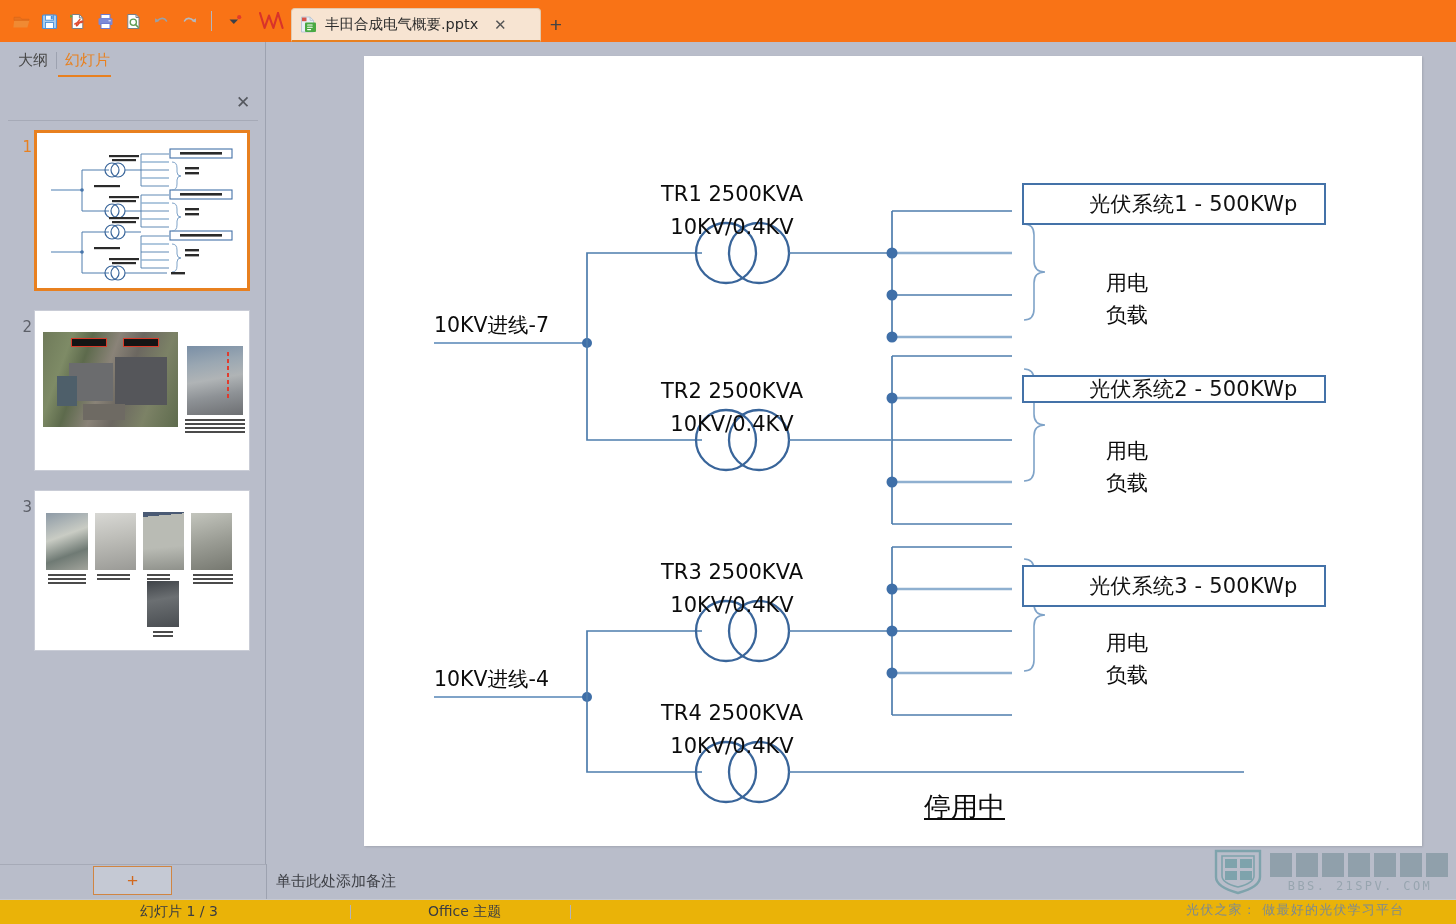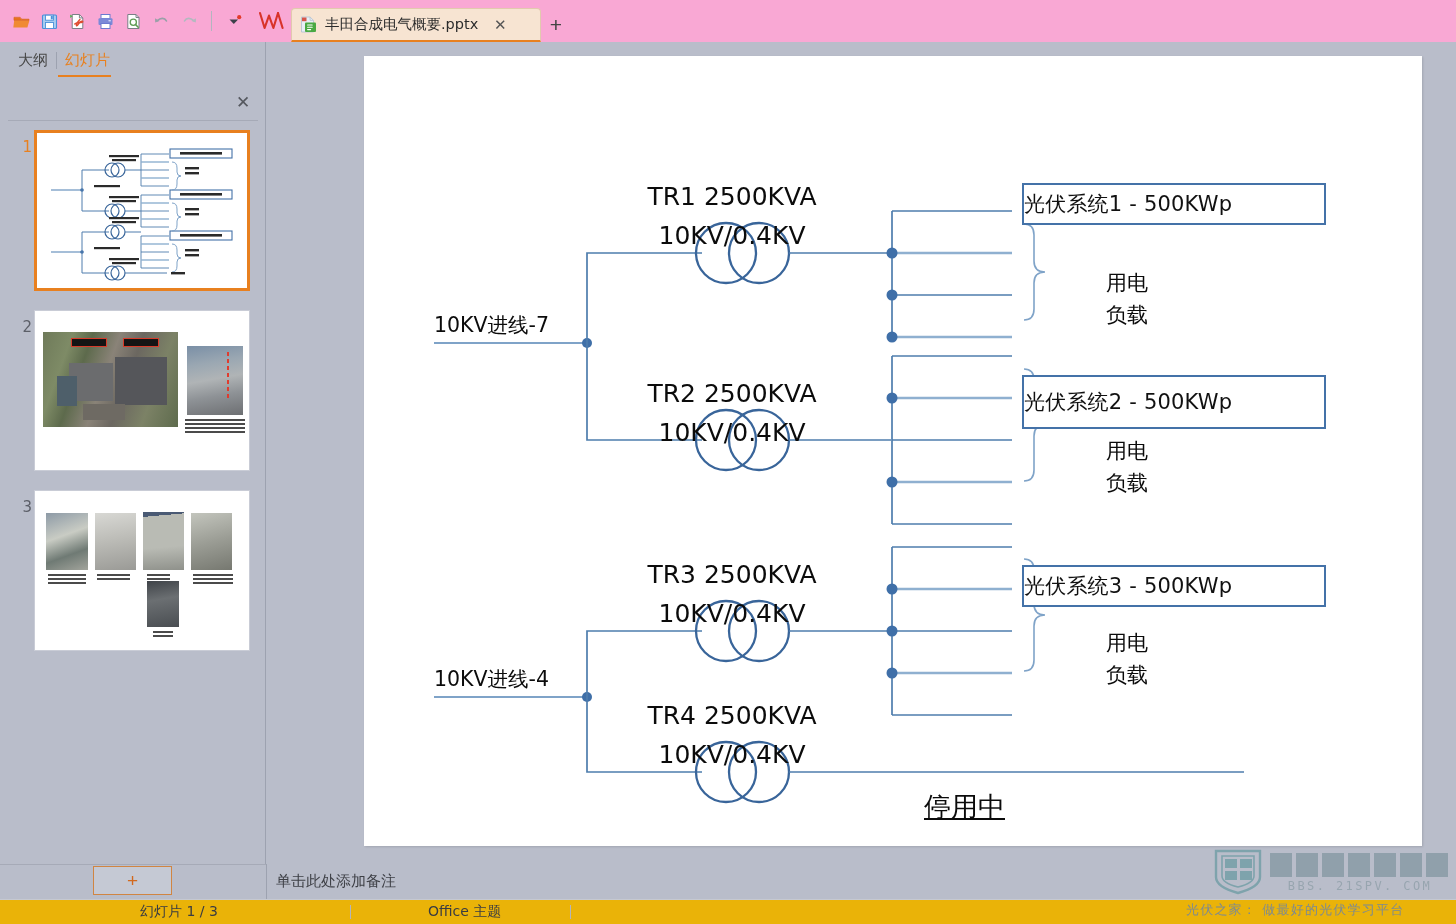--- a/index.html
+++ b/index.html
@@ -12,21 +12,21 @@
   }
   #app {
     position: relative;
     width: 1456px; height: 924px;
     background: #b9bdca;
   }
 
   
   .titlebar {
     position: absolute; left: 0; top: 0; width: 1456px; height: 42px;
-    background: #f9a8d4;
+    background: #f97316;
     display: flex; align-items: flex-end;
   }
   .qat {
     display: flex; align-items: center; height: 42px;
     padding: 0 6px 0 8px; gap: 2px;
   }
   .qat-btn {
     width: 26px; height: 26px;
     display: flex; align-items: center; justify-content: center;
     border-radius: 2px;
@@ -168,33 +168,34 @@
     box-shadow: 1px 1px 2px rgba(0,0,0,.12);
   }
   .slide-svg { position: absolute; left: 0; top: 0; width: 1058px; height: 790px; }
 
   .dlabel {
     position: absolute;
     font-family: "DejaVu Sans", sans-serif;
     color: #0b0b0b;
     white-space: nowrap;
   }
-  .tr-label { font-size: 25px; text-align: center; line-height: 1.55; }
+  .tr-label { font-size: 21px; text-align: center; line-height: 1.55; }
   .in-label { font-size: 20.5px; }
   .load-label { font-size: 21px; line-height: 1.5; text-align: center; }
   .stop-label { font-size: 27px; text-decoration: underline; }
 
   .pvbox {
     position: absolute;
     border: 2.5px solid #4472a8;
     background: #ffffff;
-    display: flex; align-items: center; 
+    display: flex; align-items: center; justify-content: center;
     font-family: "DejaVu Sans", sans-serif;
     font-size: 21px; color: #111;
     letter-spacing: .2px;
+    padding-left: 39px;
   }
 
   
   .notesbar {
     position: absolute; left: 0; top: 864px; width: 1456px; height: 35px;
     background: #b9bdca;
   }
   .notes-divider-v {
     position: absolute; left: 266px; top: 0; width: 1px; height: 35px;
     background: #9da2b0;
@@ -572,21 +573,21 @@
         <div>TR4 2500KVA</div>
         <div>10KV/0.4KV</div>
       </div>
 
       <div class="dlabel in-label" style="left:70px; top:255px;">10KV进线-7</div>
       <div class="dlabel in-label" style="left:70px; top:609px;">10KV进线-4</div>
 
       <div class="pvbox" style="left:658px; top:127px; width:304px; height:42px;">
         <span>光伏系统1 - 500KWp</span>
       </div>
-      <div class="pvbox" style="left:658px; top:319px; width:304px; height:54px;">
+      <div class="pvbox" style="left:658px; top:319px; width:304px; height:28px;">
         <span>光伏系统2 - 500KWp</span>
       </div>
       <div class="pvbox" style="left:658px; top:509px; width:304px; height:42px;">
         <span>光伏系统3 - 500KWp</span>
       </div>
 
       <div class="dlabel load-label" style="left:742px; top:212px;">
         <div>用电</div>
         <div>负载</div>
       </div>

